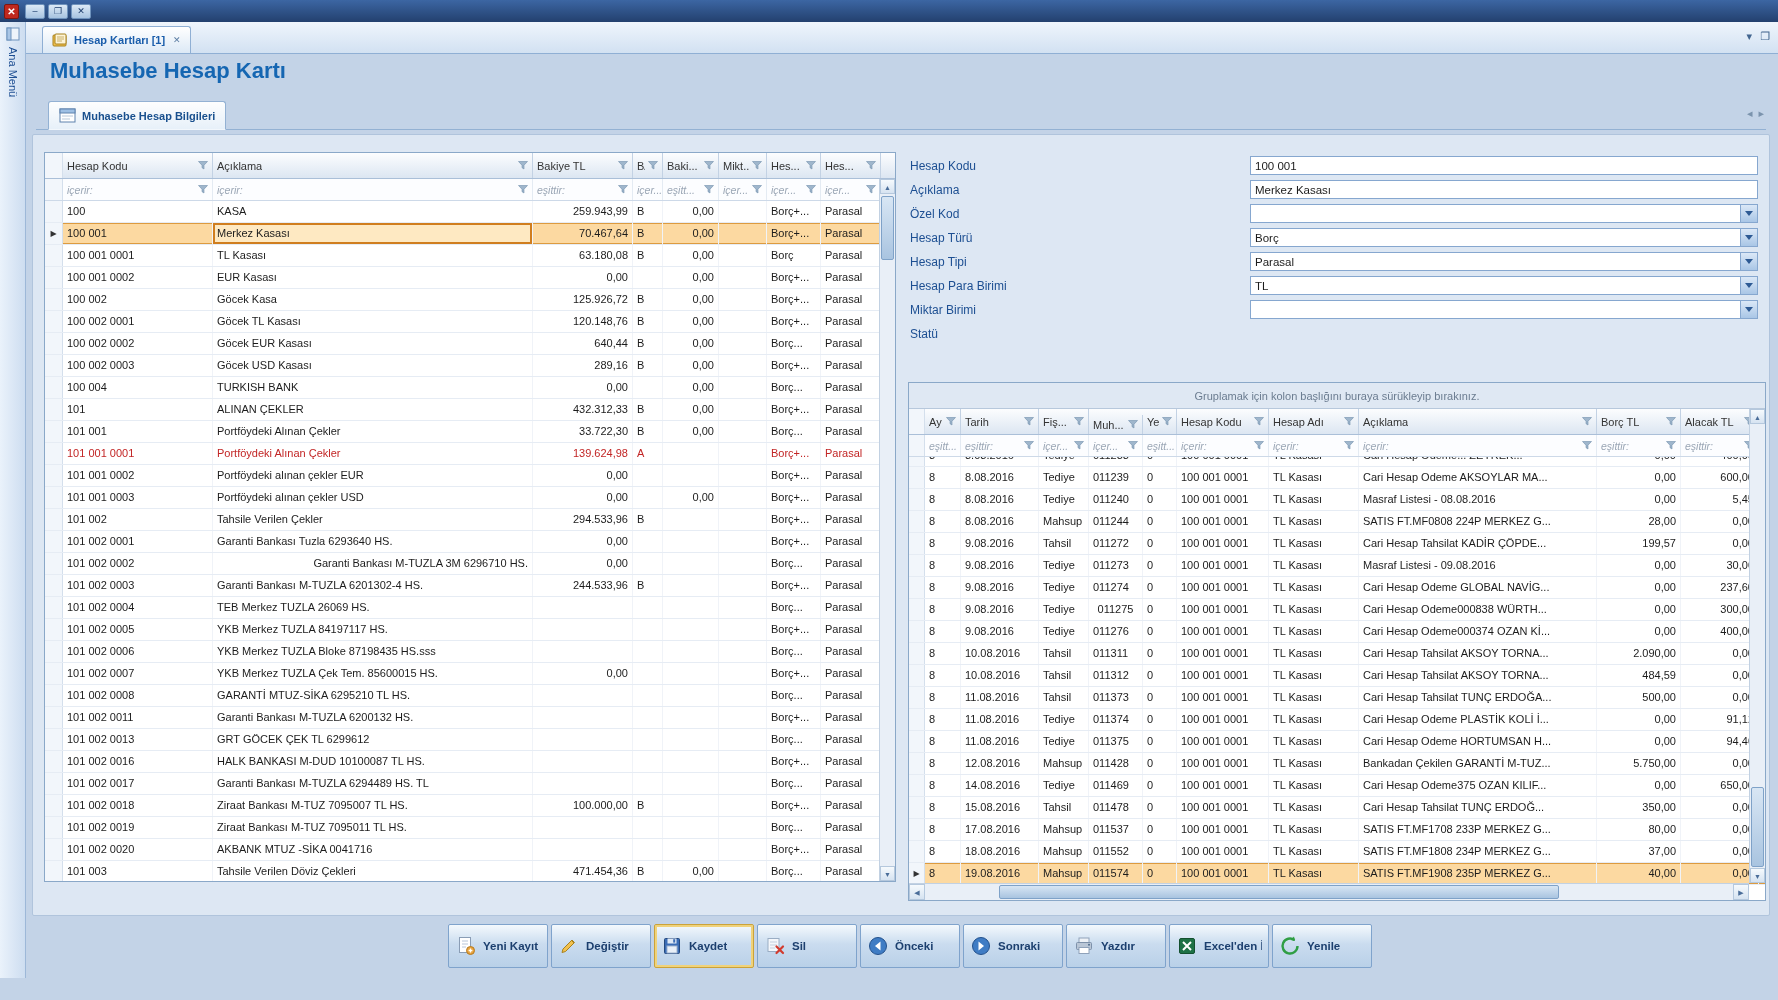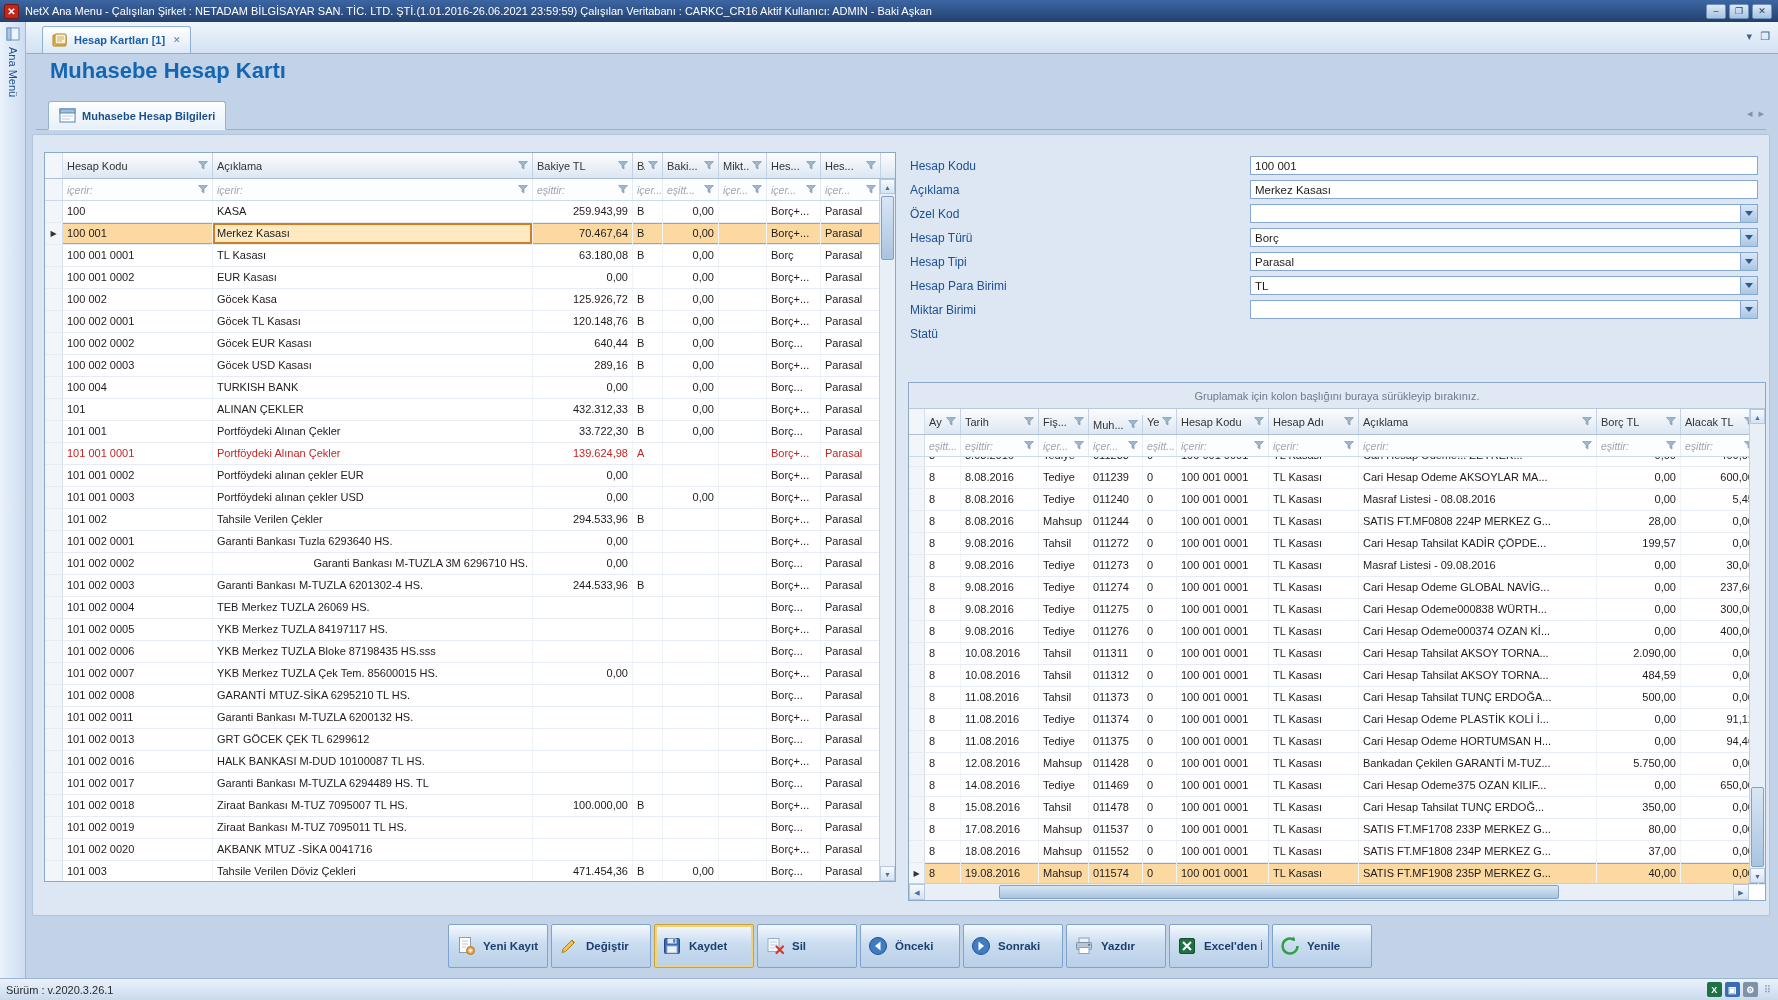--- a/index.html
+++ b/index.html
@@ -118,21 +118,20 @@
     color:#fff; font-size:9px; font-weight:bold; }
   .grip { margin-left:6px; color:#7d95b2; font-size:10px; letter-spacing:1px; }
 </style>
 </head>
 <body>
 
 <div class="root">
 
   <div class="titlebar">
     <div class="applogo">✕</div>
-    <div class="title-text">NetX Ana Menu - Çalışılan Şirket : NETADAM BİLGİSAYAR SAN. TİC. LTD. ŞTİ.(1.01.2016-26.06.2021 23:59:59) Çalışılan Veritabanı : CARKC_CR16  Aktif Kullanıcı: ADMIN - Baki Aşkan</div>
     <div class="winbtns">
       <div class="winbtn">–</div>
       <div class="winbtn">❐</div>
       <div class="winbtn">✕</div>
     </div>
   </div>
 
   <div class="tabstrip">
     <div class="doctab">
       <svg width="16" height="14" viewBox="0 0 16 14">
@@ -976,21 +975,21 @@
           <div class="cell" style="width: 90px;">TL Kasası</div>
           <div class="cell" style="width: 238px;">Cari Hesap Odeme GLOBAL NAVİG...</div>
           <div class="cell num" style="width: 84px;">0,00</div>
           <div class="cell num" style="width: 78px;">237,60</div>
         </div>
         <div class="row">
           <div class="cell ind" style="width: 16px;"></div>
           <div class="cell" style="width: 36px;">8</div>
           <div class="cell" style="width: 78px;">9.08.2016</div>
           <div class="cell" style="width: 50px;">Tediye</div>
-          <div class="cell" style="width: 54px;">011275</div>
+          <div class="cell" style="width: 54px; text-align: center;">011275</div>
           <div class="cell" style="width: 34px;">0</div>
           <div class="cell" style="width: 92px;">100 001 0001</div>
           <div class="cell" style="width: 90px;">TL Kasası</div>
           <div class="cell" style="width: 238px;">Cari Hesap Odeme000838 WÜRTH...</div>
           <div class="cell num" style="width: 84px;">0,00</div>
           <div class="cell num" style="width: 78px;">300,00</div>
         </div>
         <div class="row">
           <div class="cell ind" style="width: 16px;"></div>
           <div class="cell" style="width: 36px;">8</div>
@@ -1244,22 +1243,14 @@
         <span class="bicon">
           <svg width="22" height="22" viewBox="0 0 22 22">
             <path d="M18.5 11a7.5 7.5 0 1 1-3-6" fill="none" stroke="#2f9e44" stroke-width="2.4"></path>
             <path d="M15 1.5l1 4.5-4.5-1z" fill="#2f9e44"></path>
           </svg>
         </span>
         <span class="blabel">Yenile</span>
       </button>
     </div>
 
-  <div class="statusbar">
-    <span>Sürüm : v.2020.3.26.1</span>
-    <span class="spacer"></span>
-    <span class="sico" style="background:#1e7145">X</span>
-    <span class="sico" style="background:#3a6cb5">▣</span>
-    <span class="sico" style="background:#7d91aa">⚙</span>
-    <span class="grip">⠿</span>
-  </div>
 
 </div>
 
 </body></html>

